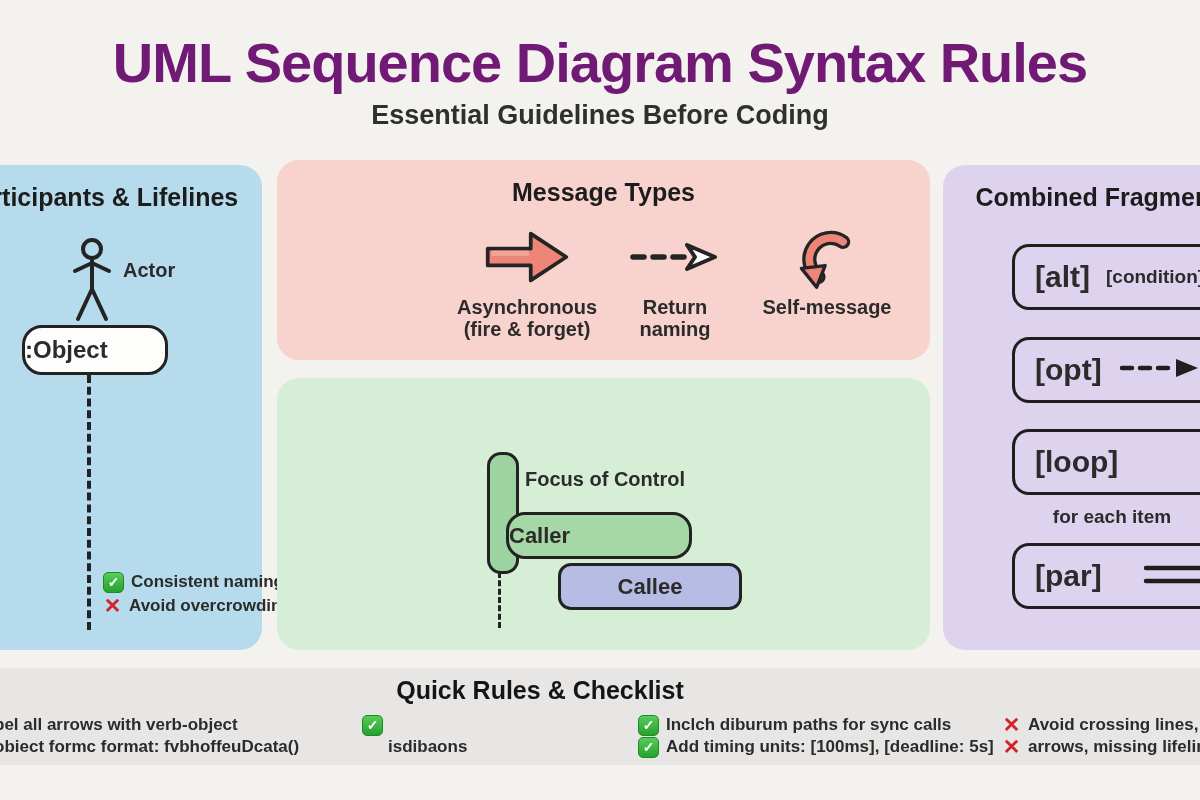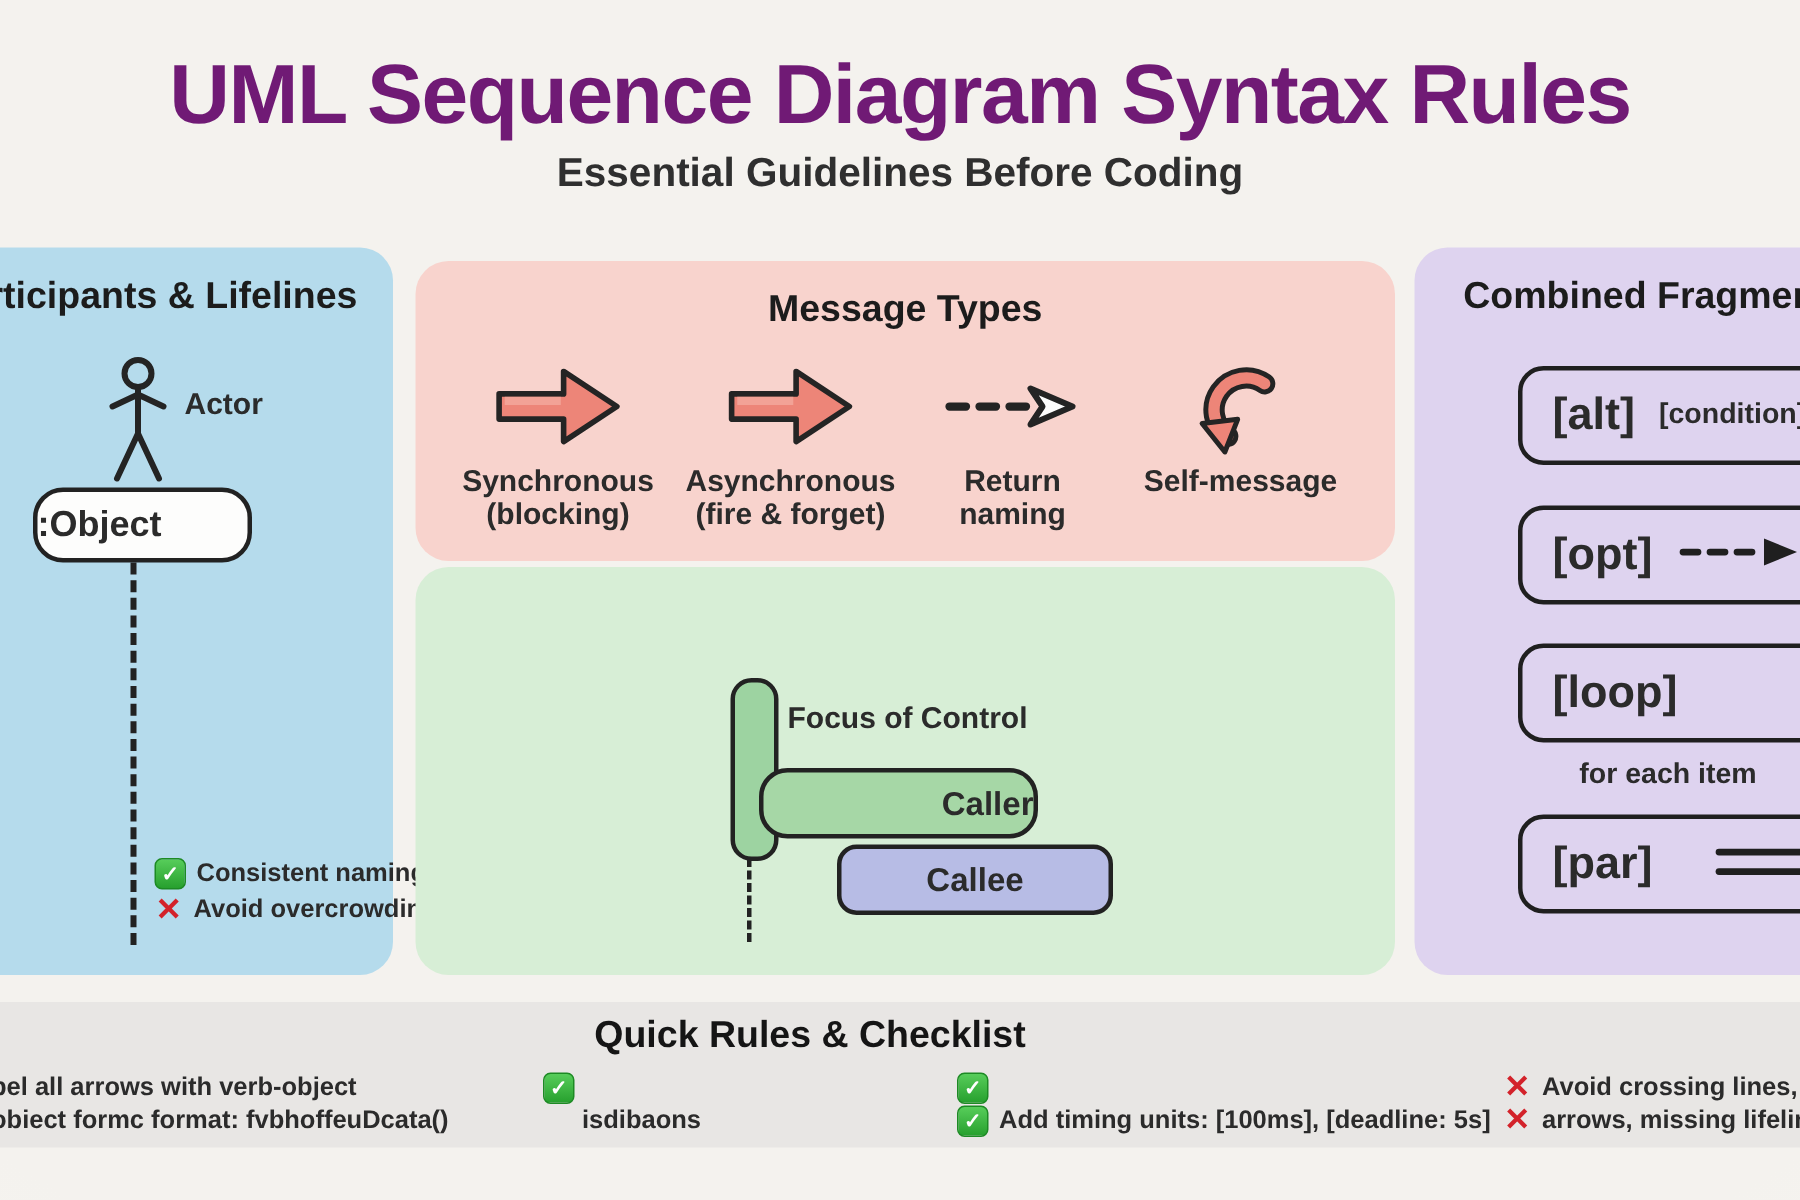--- a/index.html
+++ b/index.html
@@ -24,30 +24,30 @@
   .actor-label{position:absolute;left:185px;top:94px;font-size:20px;font-weight:700;}
   .object-box{
     position:absolute;left:84px;top:160px;width:140px;height:44px;background:#fdfdfc;
     border:3.5px solid #222;border-radius:20px;display:flex;align-items:center;
     font-size:24px;font-weight:700;
   }
   .lifeline{position:absolute;left:149px;top:210px;height:255px;width:0;border-left:4px dashed #222;}
   .panel-notes{position:absolute;left:165px;top:405px;}
   .note-row{display:flex;align-items:center;gap:7px;height:24px;font-size:17px;font-weight:700;white-space:nowrap;}
   
-  #messages{left:277px;top:174px;width:653px;height:200px;background:#f8d3cd;}
+  #messages{left:277px;top:160px;width:653px;height:200px;background:#f8d3cd;}
   .msg-item{position:absolute;top:62px;width:160px;display:flex;flex-direction:column;align-items:center;}
   .msg-icon{height:70px;display:flex;align-items:center;justify-content:center;}
   .msg-label{font-size:20px;font-weight:700;text-align:center;line-height:22px;margin-top:4px;white-space:nowrap;}
   
   #activation{left:277px;top:378px;width:653px;height:272px;background:#d7eed6;}
   .act-capsule{position:absolute;left:210px;top:74px;width:26px;height:116px;background:#9dd3a1;border:3px solid #222;border-radius:14px;}
   .act-dash{position:absolute;left:221px;top:194px;height:56px;width:0;border-left:3.5px dashed #222;}
   .focus-label{position:absolute;left:248px;top:90px;font-size:20px;font-weight:700;white-space:nowrap;}
-  .caller-bar{position:absolute;left:229px;top:134px;width:180px;height:41px;background:#a6d7a6;border:3.5px solid #222;border-radius:19px;display:flex;align-items:center;justify-content:flex-end;font-size:22px;font-weight:700;}
+  .caller-bar{position:absolute;left:229px;top:134px;width:180px;height:41px;background:#a6d7a6;border:3.5px solid #222;border-radius:19px;display:flex;align-items:center;justify-content:flex-start;font-size:22px;font-weight:700;}
   .callee-bar{position:absolute;left:281px;top:185px;width:178px;height:41px;background:#b7bce5;border:3.5px solid #222;border-radius:13px;display:flex;align-items:center;justify-content:center;font-size:22px;font-weight:700;}
   
   #fragments{left:943px;top:165px;width:322px;height:485px;background:#ded3ef;}
   .frag-box{
     position:absolute;left:69px;width:255px;height:66px;border:3.5px solid #1f1f1f;border-radius:17px;
     display:flex;align-items:center;gap:16px;padding-left:20px;box-sizing:border-box;
   }
   .frag-kw{font-size:30px;font-weight:700;}
   .frag-cond{font-size:19px;font-weight:700;}
   .frag-caption{position:absolute;left:69px;top:341px;width:200px;text-align:center;font-size:19px;font-weight:700;}
@@ -91,32 +91,20 @@
     <div class="note-row">
       <span class="cross-icon">✕</span>
       <span>Avoid overcrowding</span>
     </div>
   </div>
 </div>
 
 <div id="messages" class="panel">
   <div class="panel-title">Message Types</div>
 
-  <div class="msg-item" style="left:15px;">
-    <span class="msg-icon">
-      <svg width="86" height="58" viewBox="0 0 92 62">
-        <polygon points="4,22 50,22 50,6 88,31 50,56 50,40 4,40" fill="#ed8578" stroke="#242424" stroke-width="4" stroke-linejoin="round"></polygon>
-        <polygon points="8,24 48,24 48,30 8,30" fill="#f3a99e" opacity="0.8"></polygon>
-      </svg>
-    </span>
-    <div class="msg-label">
-      <div>Synchronous</div>
-      <div>(blocking)</div>
-    </div>
-  </div>
 
   <div class="msg-item" style="left:170px;">
     <span class="msg-icon">
       <svg width="86" height="58" viewBox="0 0 92 62">
         <polygon points="4,22 50,22 50,6 88,31 50,56 50,40 4,40" fill="#ed8578" stroke="#242424" stroke-width="4" stroke-linejoin="round"></polygon>
         <polygon points="8,24 48,24 48,30 8,30" fill="#f3a99e" opacity="0.8"></polygon>
       </svg>
     </span>
     <div class="msg-label">
       <div>Asynchronous</div>
@@ -216,20 +204,21 @@
       <span class="check-icon">✓</span>
     </div>
     <div class="cl-line cl-indent">
         <span>isdibaons</span>
       </div>
   </div>
 
   <div class="cl-col" style="left:638px;">
     <div class="cl-line">
       <span class="check-icon">✓</span>
+      <span>Inclch diburum paths for sync calls</span>
     </div>
     <div class="cl-line">
       <span class="check-icon">✓</span>
       <span>Add timing units: [100ms], [deadline: 5s]</span>
     </div>
   </div>
 
   <div class="cl-col" style="left:1002px;">
     <div class="cl-line">
       <span class="cross-icon">✕</span>

